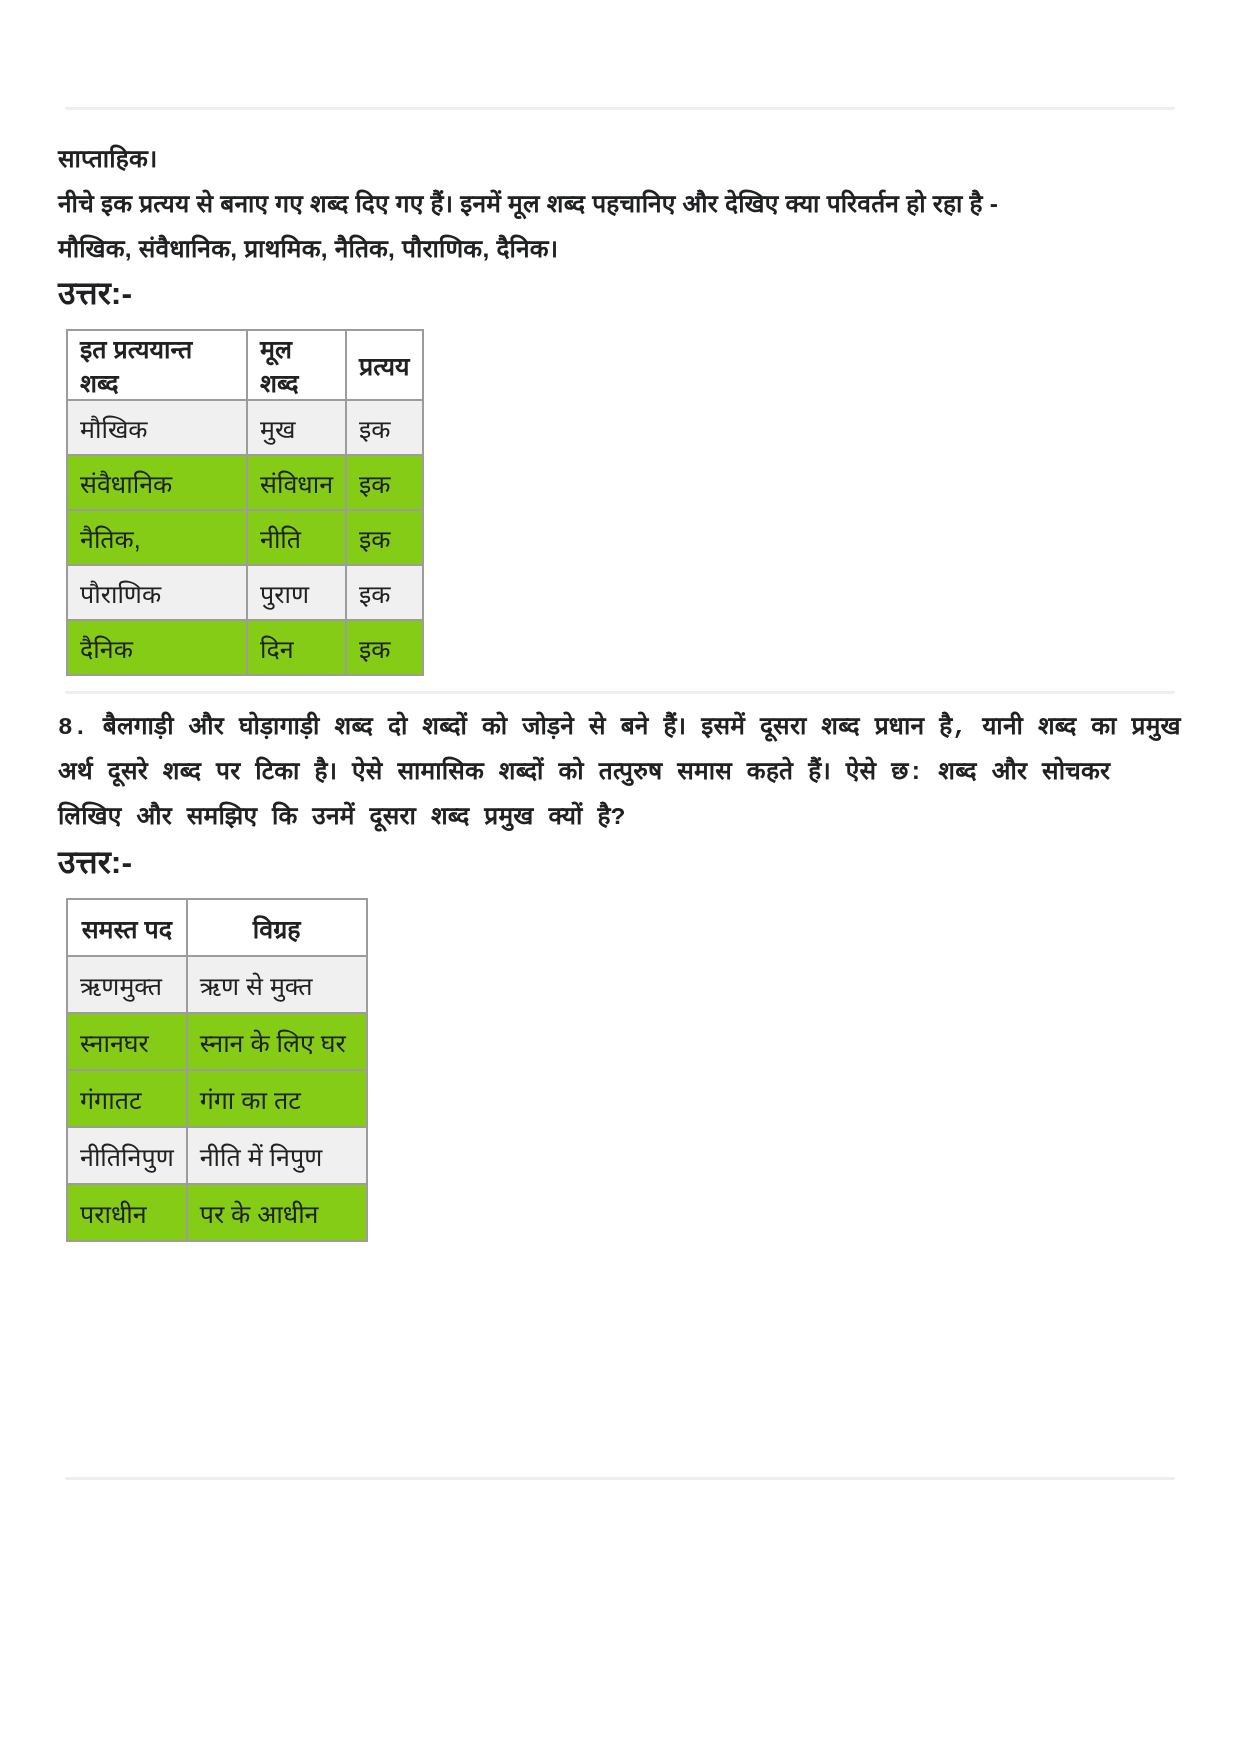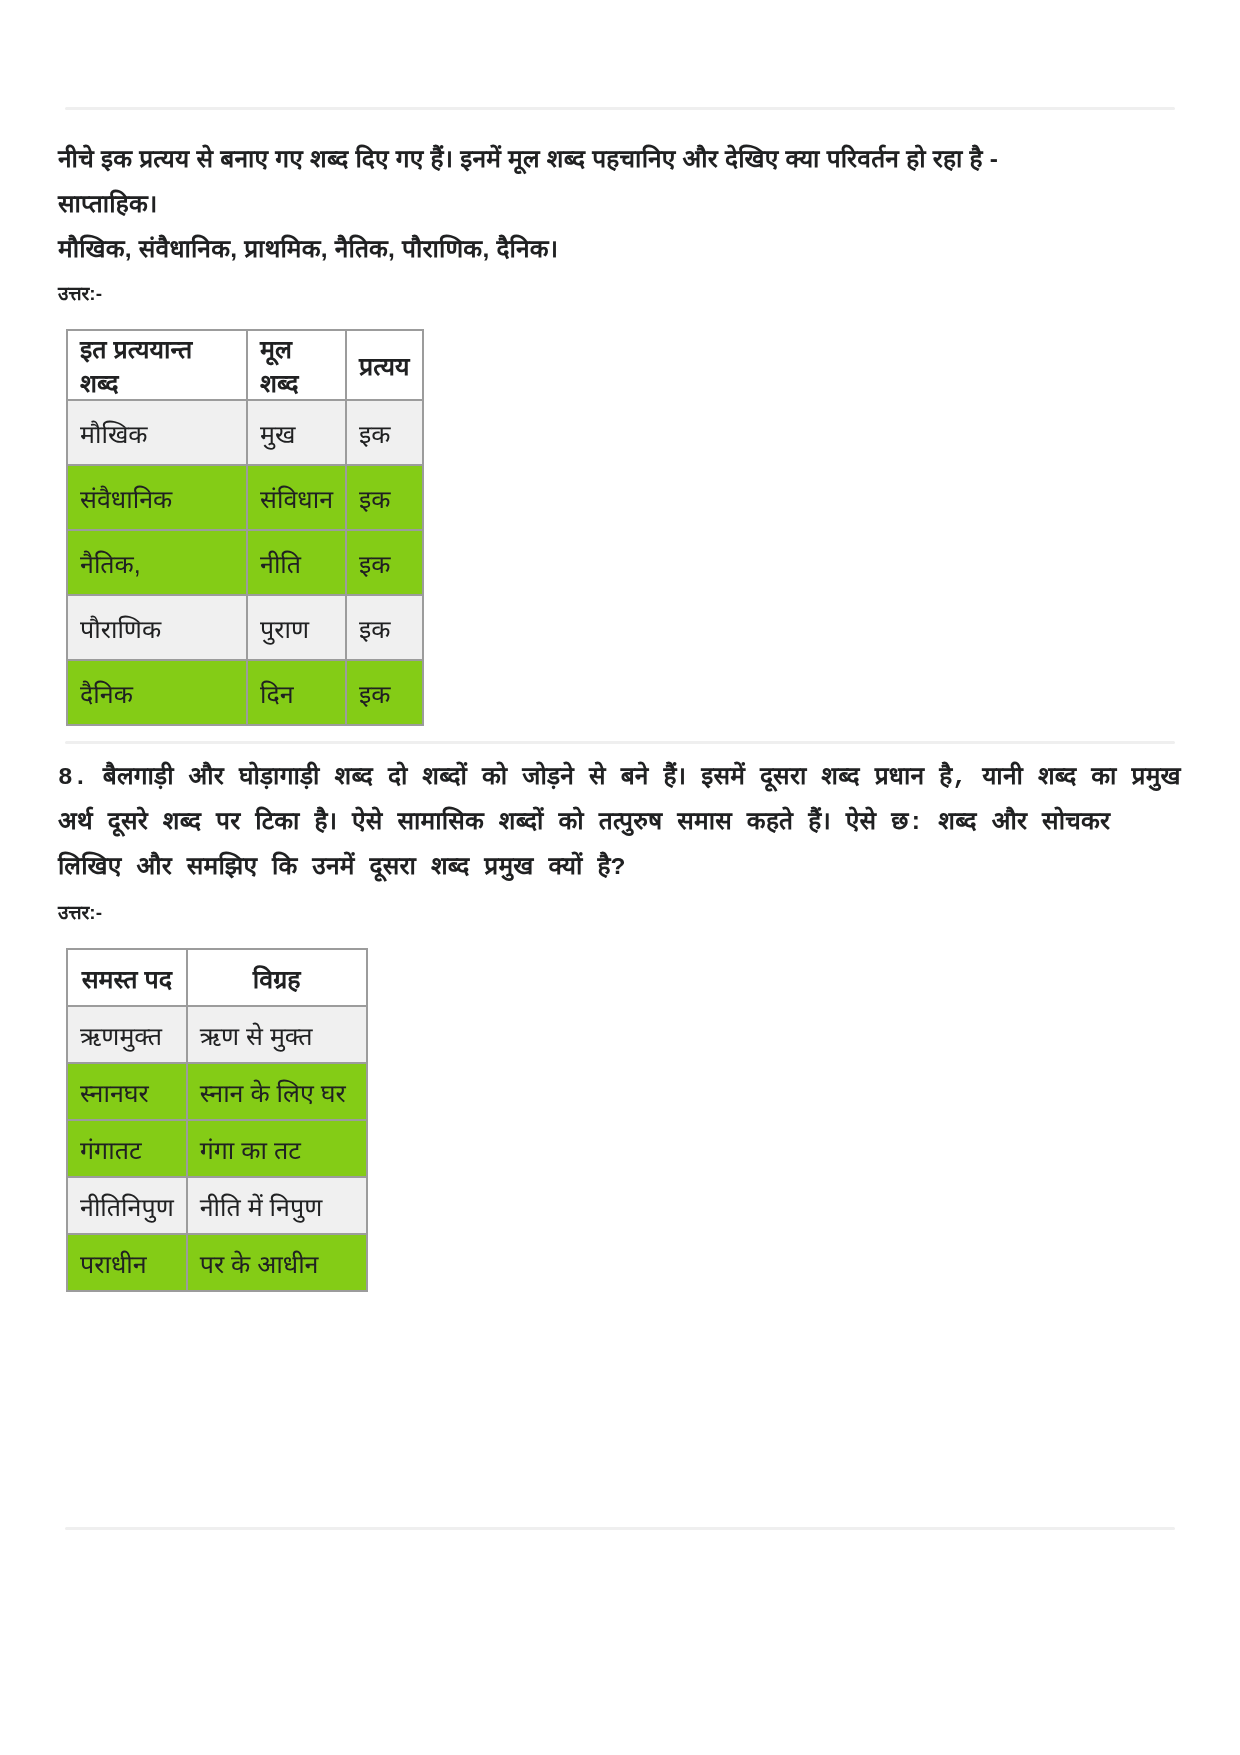--- a/index.html
+++ b/index.html
@@ -34,21 +34,21 @@
   }
   .bold-line {
     font-size: 24.5px;
     font-weight: bold;
     line-height: 45px;
     letter-spacing: 0.2px;
   }
   .intro-block { margin-top: 26px; }
   .q8-block { margin-top: 11px; max-width: 1124px; font-family: Liberation Mono, monospace; }
   .answer-label {
-    font-size: 19px;
+    font-size: 32px;
     font-weight: bold;
     line-height: 45px;
   }
   .regular-line {
     font-size: 24.5px;
     font-weight: normal;
     line-height: 45px;
   }
   .conclusion { margin-top: 13px; }
   table {
@@ -57,21 +57,21 @@
     margin-top: 13px;
   }
   th, td {
     border: 2px solid #9c9c9c;
     font-size: 25px;
     vertical-align: middle;
     padding: 0 12px;
     box-sizing: border-box;
   }
   th { font-weight: bold; height: 56px; }
-  td { font-weight: normal; height: 65px; }
+  td { font-weight: normal; height: 55px; }
   .t1 th { text-align: left; }
   .t1 .c1 { width: 180px; }
   .t1 .c2 { width: 93px; }
   .t1 .c3 { width: 75px; }
   .t2 th { text-align: center; }
   .t2 td { text-align: left; }
   .t2 .c1 { width: 118px; margin-left: 36px; }
   .t2 .c2 { width: 180px; }
   .t2 th, .t2 td { height: 57px; }
   tr.shaded td { background: #f0f0f0; }
@@ -80,22 +80,22 @@
 </head>
 <body>
 
 <div class="page">
 
   <div class="separator sep-top"></div>
 
   <div class="content">
 
     <div class="intro-block">
+      <div class="bold-line">साप्ताहिक।</div>
       <div class="bold-line">नीचे इक प्रत्यय से बनाए गए शब्द दिए गए हैं। इनमें मूल शब्द पहचानिए और देखिए क्या परिवर्तन हो रहा है -</div>
-      <div class="bold-line">साप्ताहिक।</div>
       <div class="bold-line">मौखिक, संवैधानिक, प्राथमिक, नैतिक, पौराणिक, दैनिक।</div>
       <div class="answer-label">उत्तर:-</div>
     </div>
 
     <table class="t1">
       <thead>
         <tr>
           <th class="c1">इत प्रत्ययान्त शब्द</th>
           <th class="c2">मूल शब्द</th>
           <th class="c3">प्रत्यय</th>

